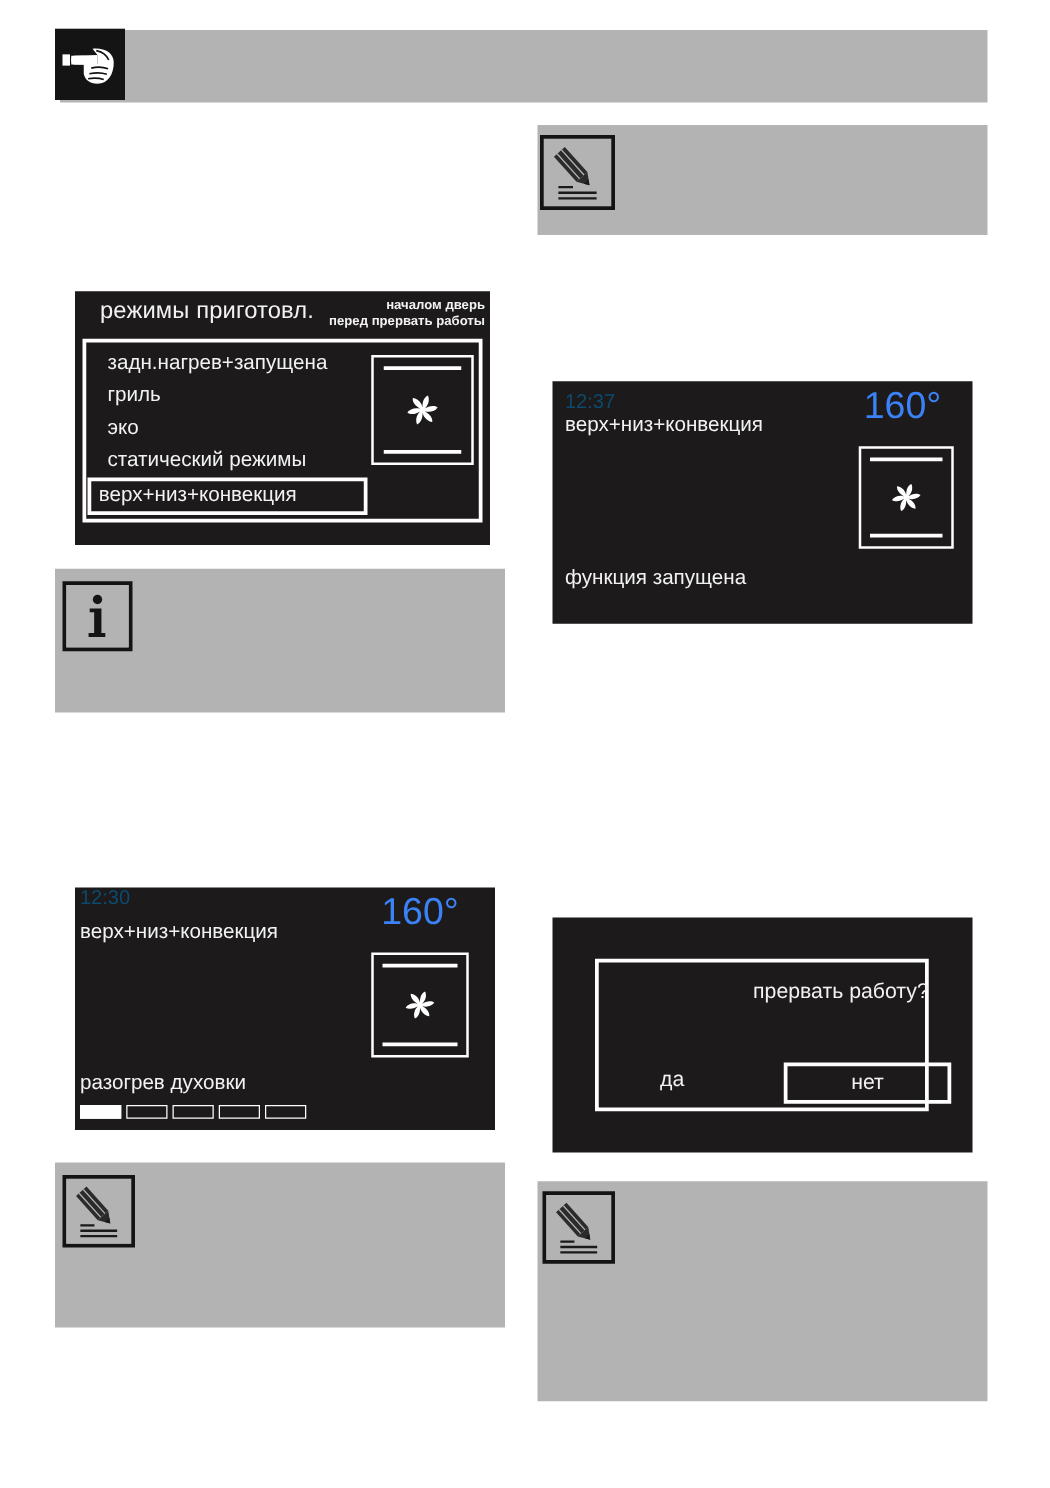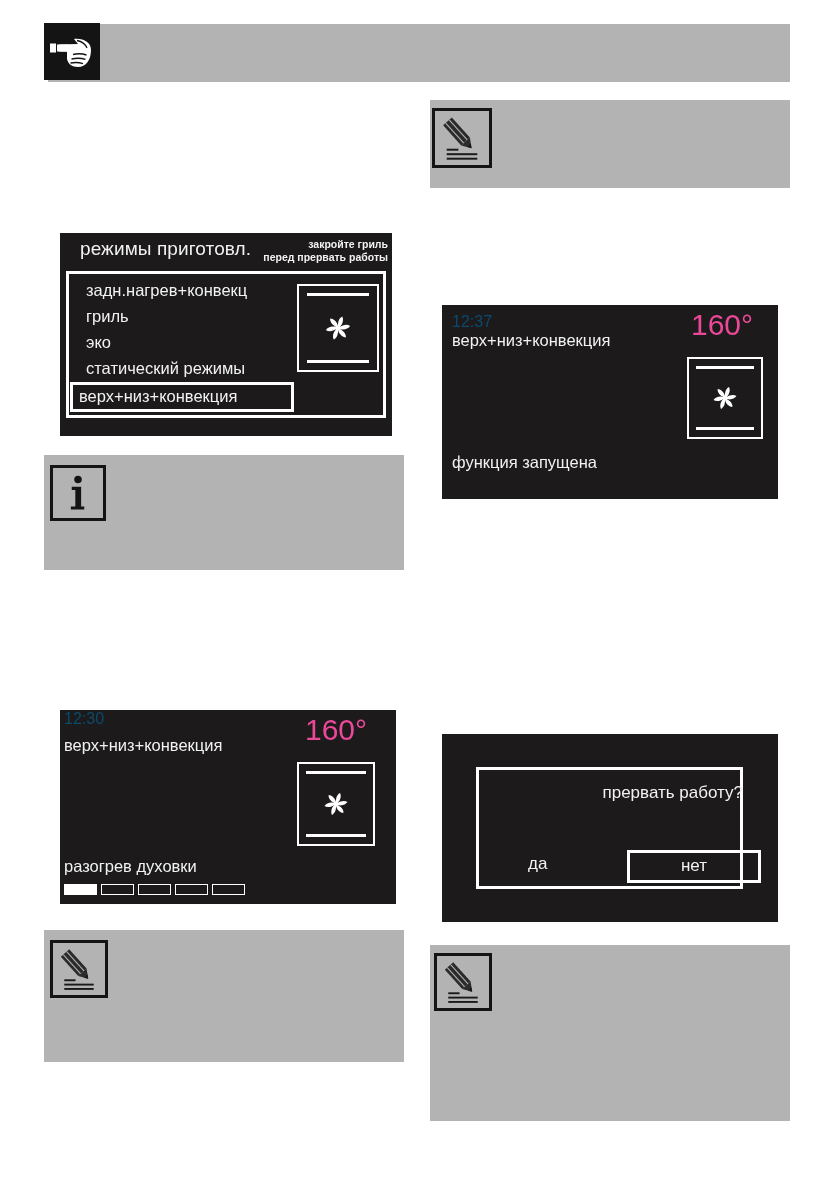--- a/index.html
+++ b/index.html
@@ -104,21 +104,21 @@
     white-space:nowrap;
   }
   .st-mode{
     position:absolute;
     color:#f2f2f2;
     font-size:16.5px;
     white-space:nowrap;
   }
   .st-temp{
     position:absolute;
-    color:#ec4899;
+    color:#3b82f6;
     font-size:30px;
     white-space:nowrap;
     font-weight:400;
   }
   .st-status{
     position:absolute;
     color:#f2f2f2;
     font-size:16.5px;
     white-space:nowrap;
   }
@@ -210,27 +210,27 @@
       <line x1="13" y1="43" x2="26" y2="43" stroke="#1a1a1a" stroke-width="2.2"></line>
       <line x1="13" y1="48" x2="47" y2="48" stroke="#1a1a1a" stroke-width="2.2"></line>
       <line x1="13" y1="53" x2="47" y2="53" stroke="#1a1a1a" stroke-width="2.2"></line>
     </svg>
   </div>
 
   <div class="screen" style="left:60px;top:233px;width:332px;height:203px;">
   </div>
   <div class="menu-title" style="left:80px;top:238px;">режимы приготовл.</div>
   <div class="menu-hint" style="left:240px;top:238px;width:148px;">
-    <div>закройте гриль</div>
+    <div>началом дверь</div>
     <div>перед прервать работы</div>
   </div>
 
   <div class="menu-frame" style="left:66px;top:271px;width:320px;height:147px;"></div>
 
-  <div class="menu-item" style="left:86px;top:281px;">задн.нагрев+конвекц</div>
+  <div class="menu-item" style="left:86px;top:281px;">задн.нагрев+запущена</div>
   <div class="menu-item" style="left:86px;top:307px;">гриль</div>
   <div class="menu-item" style="left:86px;top:333px;">эко</div>
   <div class="menu-item" style="left:86px;top:359px;">статический режимы</div>
   <div class="menu-item selected" style="left:70px;top:382px;width:224px;">верх+низ+конвекция</div>
 
   <div class="mode-frame" style="left:297px;top:284px;width:82px;height:88px;">
     <div class="bar top"></div>
     <div class="bar bottom"></div>
     <div class="fan">
       <svg width="36" height="36" viewBox="0 0 100 100" xmlns="http://www.w3.org/2000/svg">

